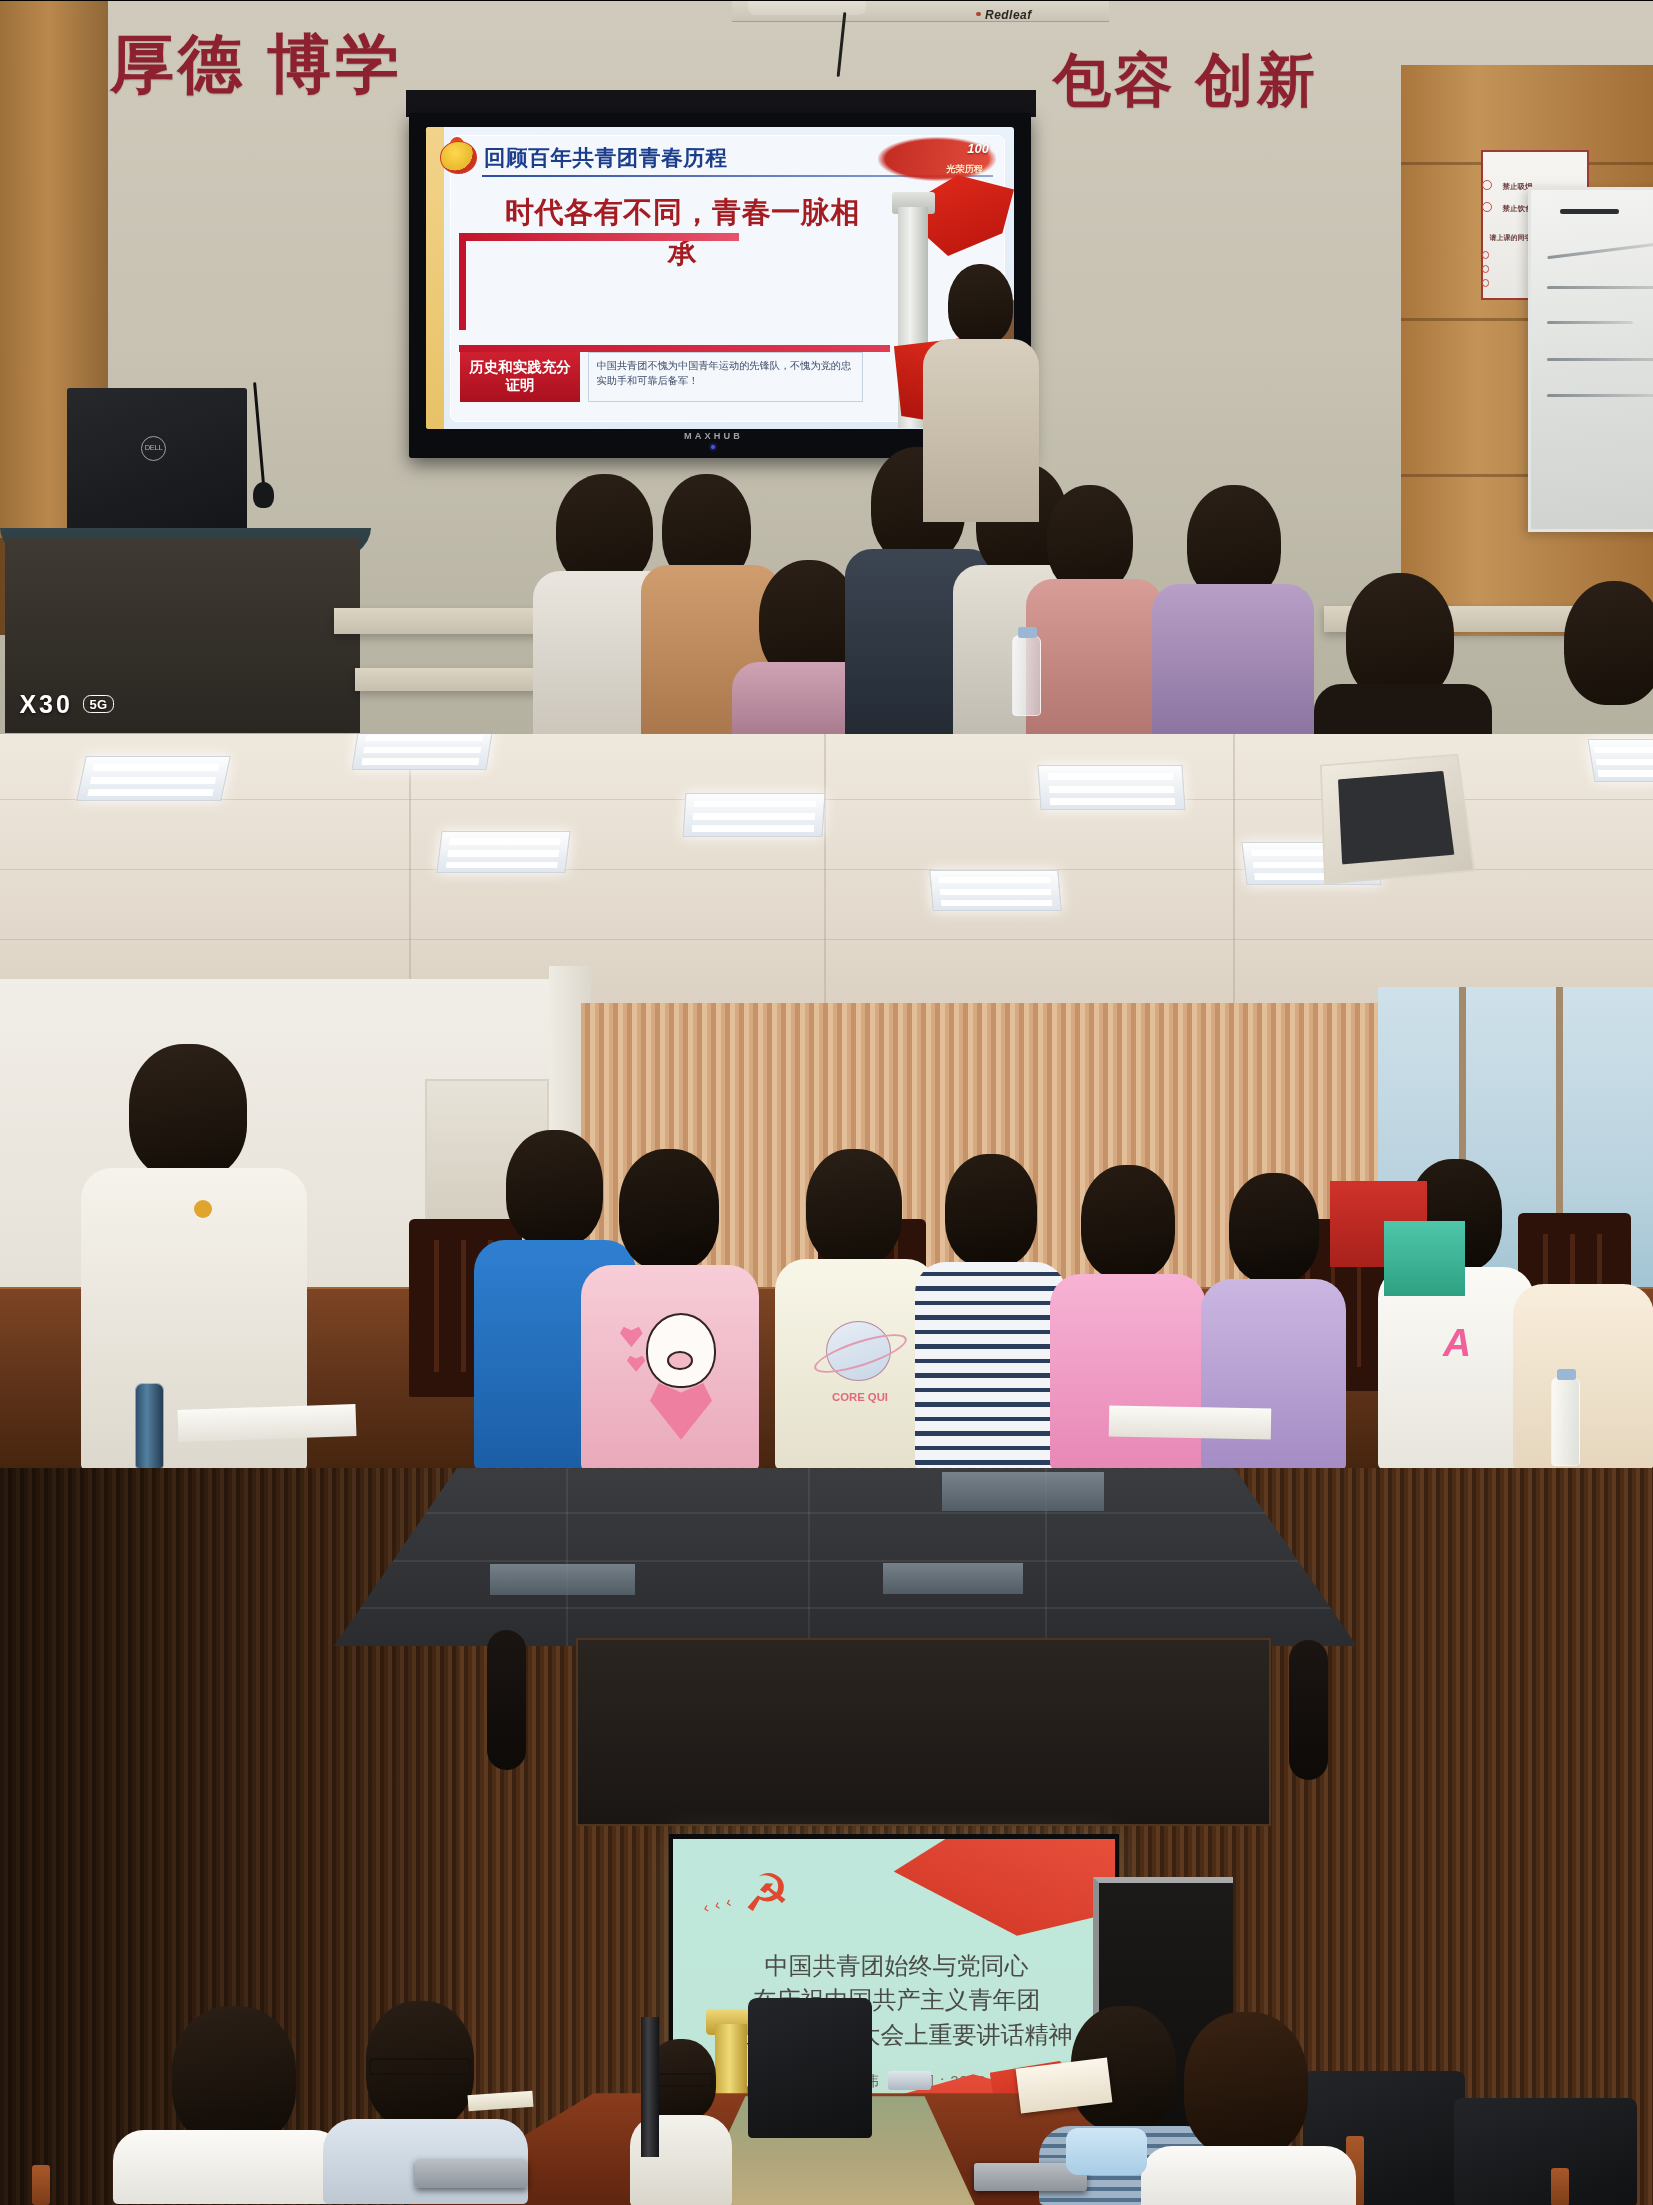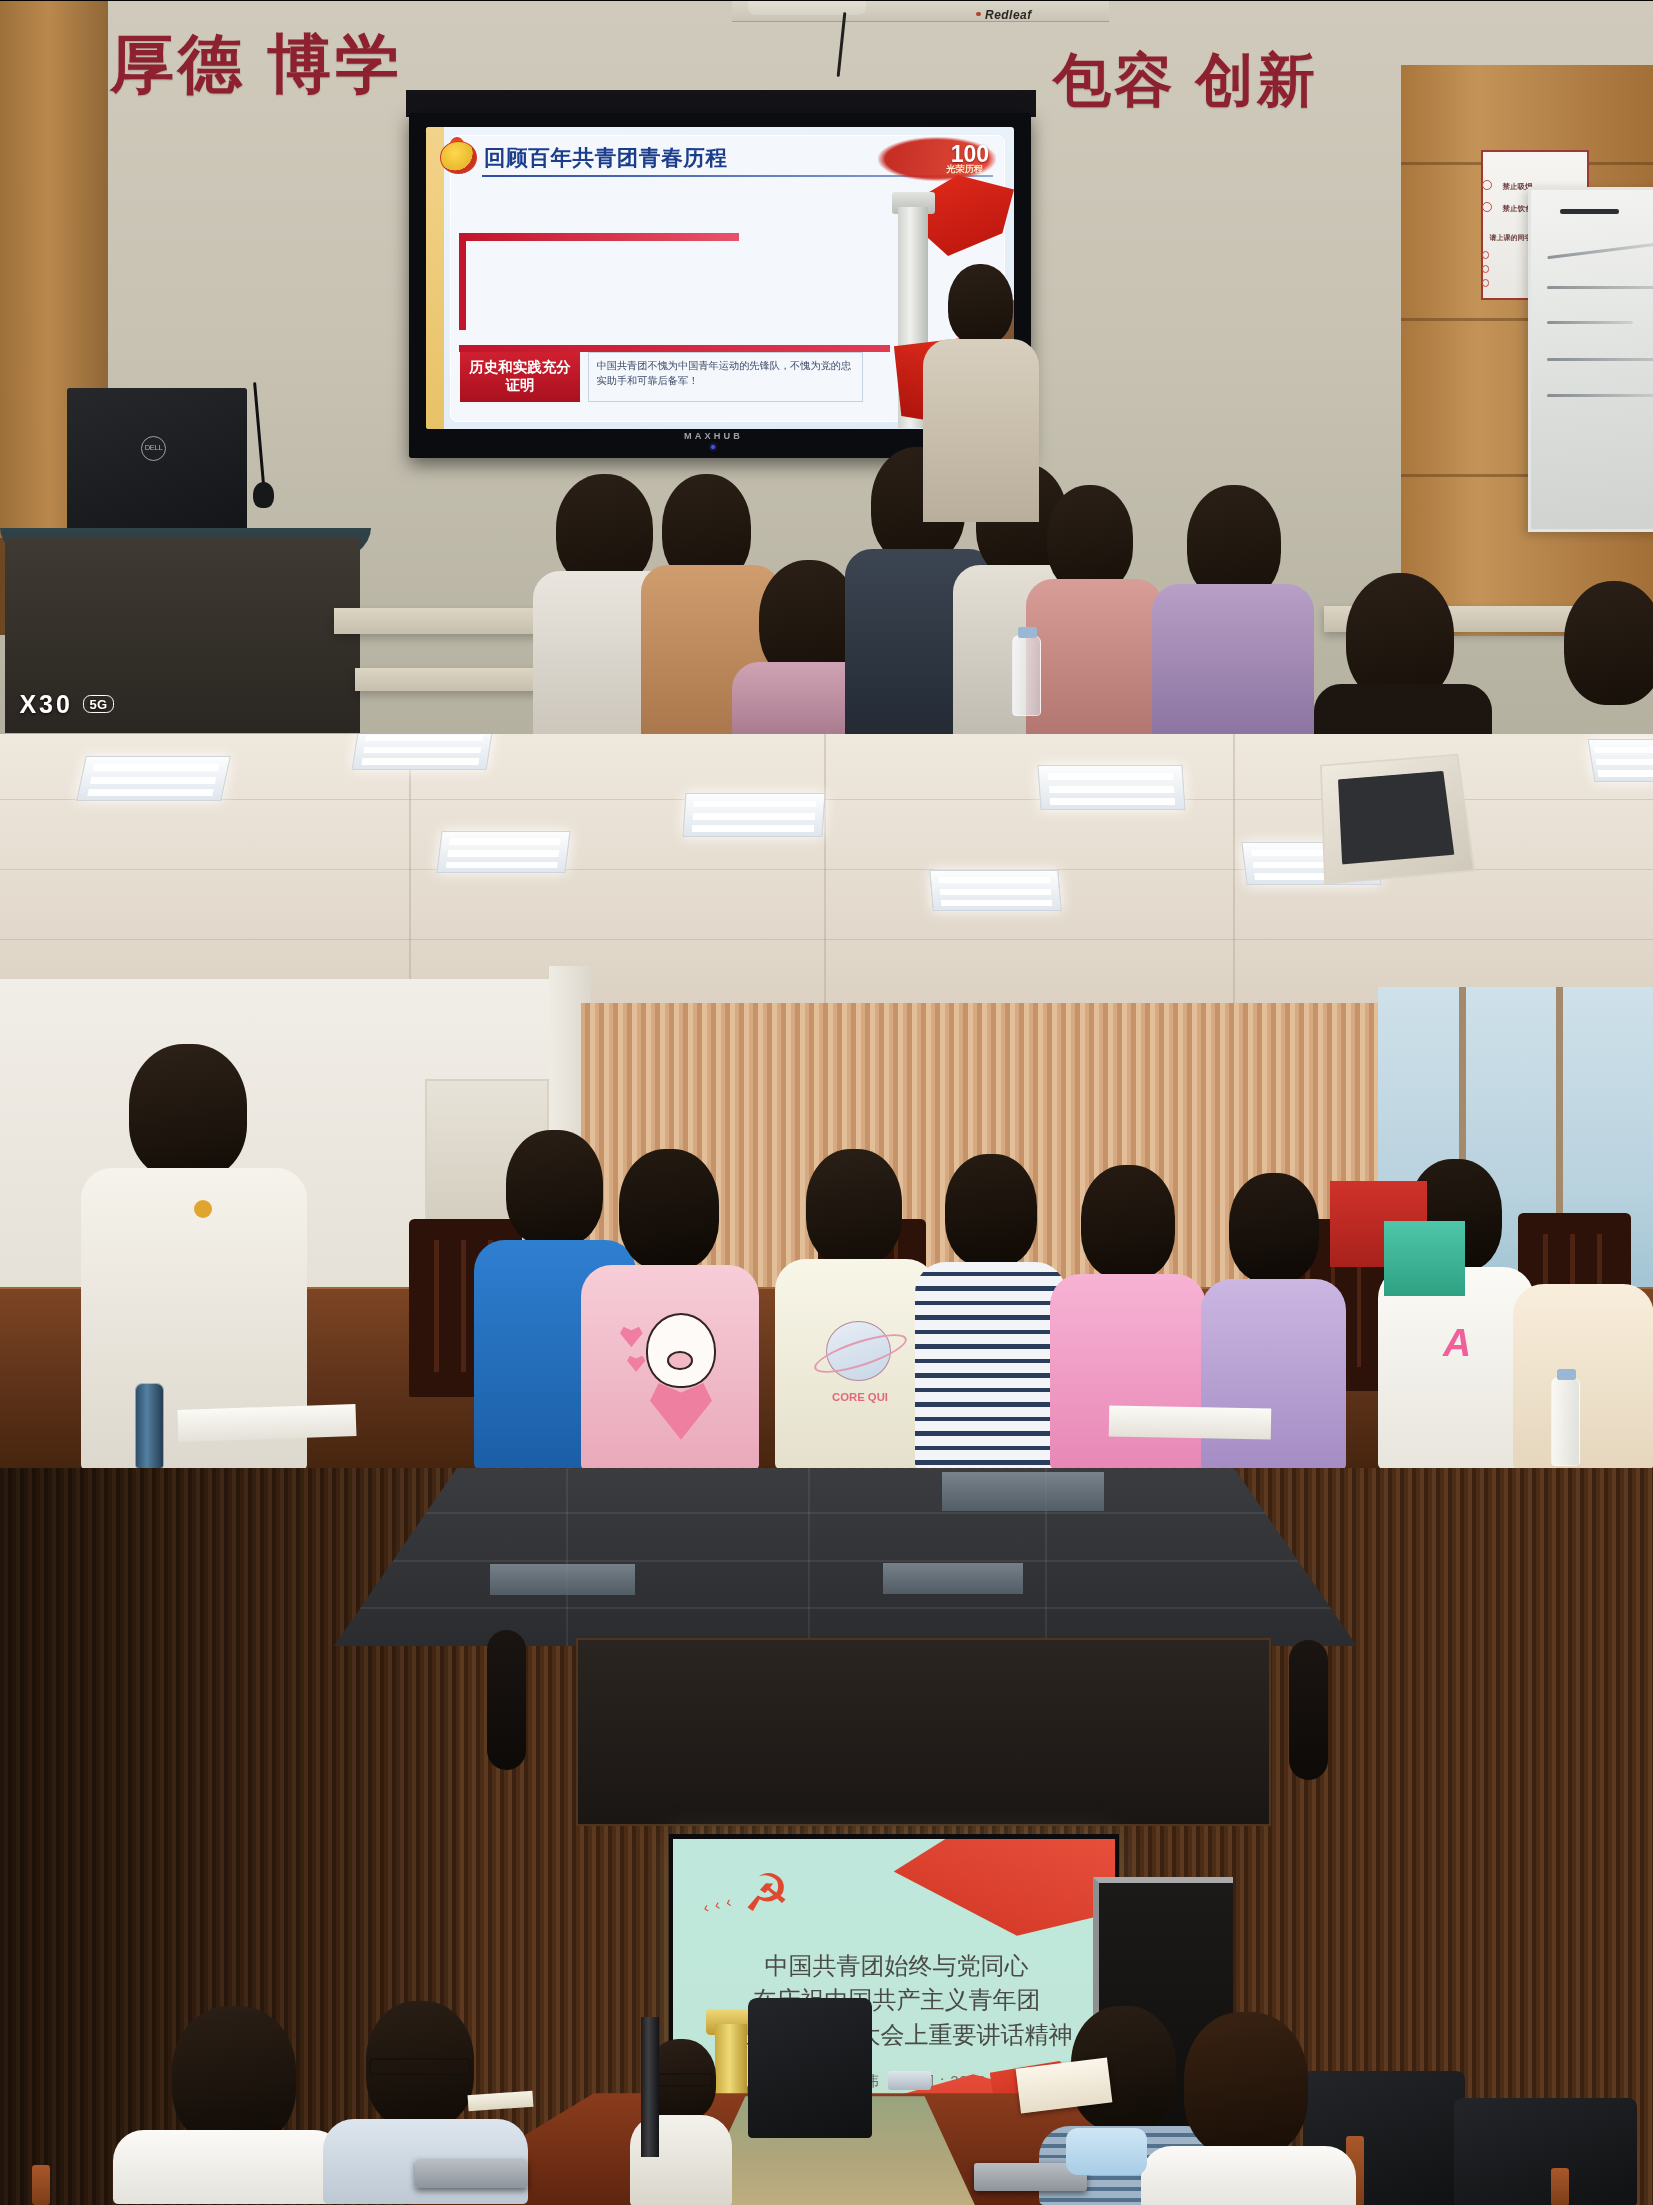--- a/index.html
+++ b/index.html
@@ -71,22 +71,22 @@
   .sl1-emblem .flame { position:absolute; left:8.6px; top:0; width:16px; height:15px;
     background:linear-gradient(180deg,#d8341f,#f2b43a); border-radius:50% 50% 10% 10%/70% 70% 30% 30%;}
   .sl1-title { position:absolute; left:58px; top:16px; font-size:21.5px; color:#1b3d8c;
     font-weight:bold; letter-spacing:.03em;}
   .sl1-rule { position:absolute; left:56px; right:21.5px; top:48px; height:1.6px;
     background:linear-gradient(90deg,#2b4fa0,#8fa8d4); }
   .sl1-100 { position:absolute; right:18.3px; top:9.7px; width:118px; height:44px;
     background:linear-gradient(100deg,rgba(190,30,22,.95),rgba(225,60,40,.9));
     -webkit-mask-image:radial-gradient(ellipse at 50% 50%,#000 62%,transparent 72%);
             mask-image:radial-gradient(ellipse at 50% 50%,#000 62%,transparent 72%);}
-  .sl1-100txt { position:absolute; right:25px; top:14px; color:#ffffff; font-size:23px;
-    font-weight:bold; text-shadow:0 1.1px 2.2px rgba(120,0,0,.7);}
+  .sl1-100txt { position:absolute; right:25px; top:14px; color:#ffffff; font-size:13px;
+    font-weight:bold; font-style:italic; text-shadow:0 1.1px 2.2px rgba(120,0,0,.7);}
   .sl1-100sub { position:absolute; right:31px; top:36px; color:#ffe9c8; font-size:9.2px; font-weight:bold;}
 
   .sl1-head { position:absolute; left:65px; top:66px; right:140px;
     font-size:29px; color:#a41c21; font-weight:bold; letter-spacing:.02em; text-align:center;}
   .sl1-redband { position:absolute; left:33px; top:106px; width:280px; height:7.5px;
     background:linear-gradient(90deg,#c2142a,#e7536b);}
   .sl1-redband2{ position:absolute; left:33px; top:106px; width:7px; height:97px;
     background:#c2142a;}
   .sl1-box { position:absolute; left:40px; top:114px; right:162px; height:94px;
     border:1.1px solid #b9c9de; background:rgba(255,255,255,.55); padding:9.7px 12px;}
@@ -307,20 +307,21 @@
       <div class="sl1-emblem">
         <div class="flame"></div>
           <div class="circ"></div>
       </div>
       <div class="sl1-title">回顾百年共青团青春历程</div>
       <div class="sl1-rule"></div>
       <div class="sl1-100"></div>
       <div class="sl1-100txt">100</div>
       <div class="sl1-100sub">光荣历程</div>
 
+      <div class="sl1-head">时代各有不同，青春一脉相承</div>
       <div class="sl1-redband"></div>
       <div class="sl1-redband2"></div>
       <div class="sl1-redband3"></div>
       <div class="sl1-badge">历史和实践充分证明</div>
       <div class="sl1-note">中国共青团不愧为中国青年运动的先锋队，不愧为党的忠实助手和可靠后备军！</div>
 
       <div class="sl1-art">
         <div class="sl1-flag1"></div>
         <div class="sl1-pillartop"></div>
         <div class="sl1-pillar"></div>

